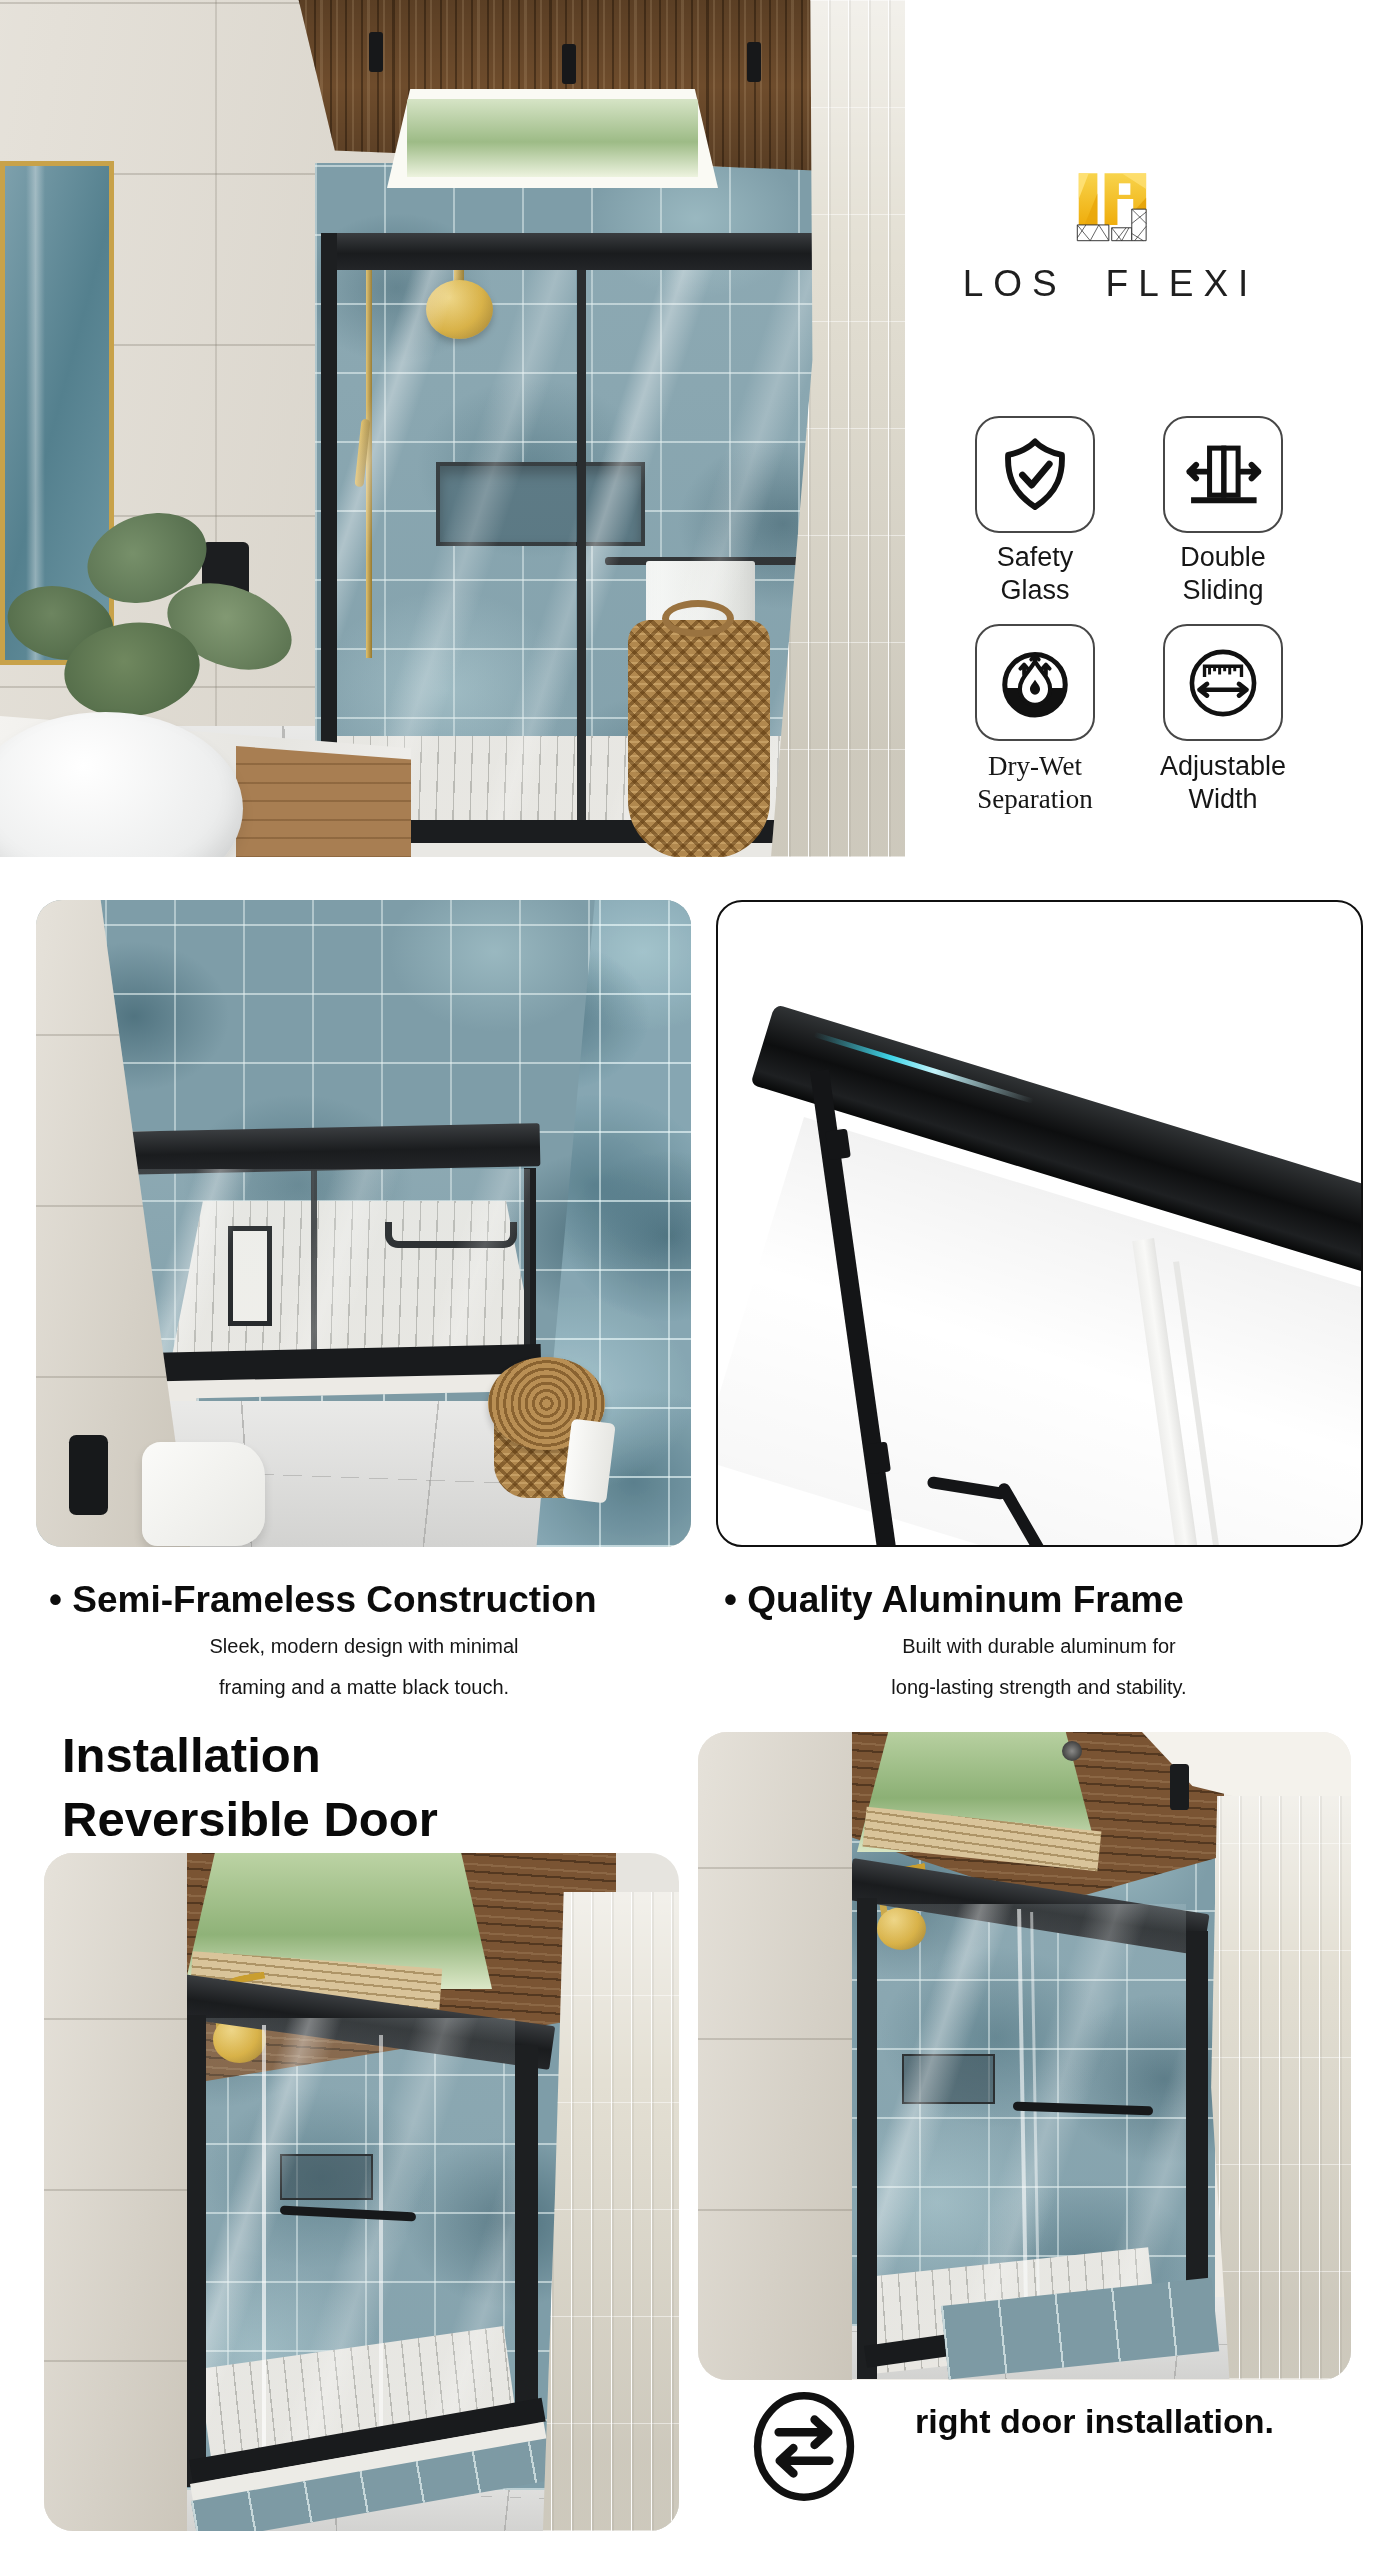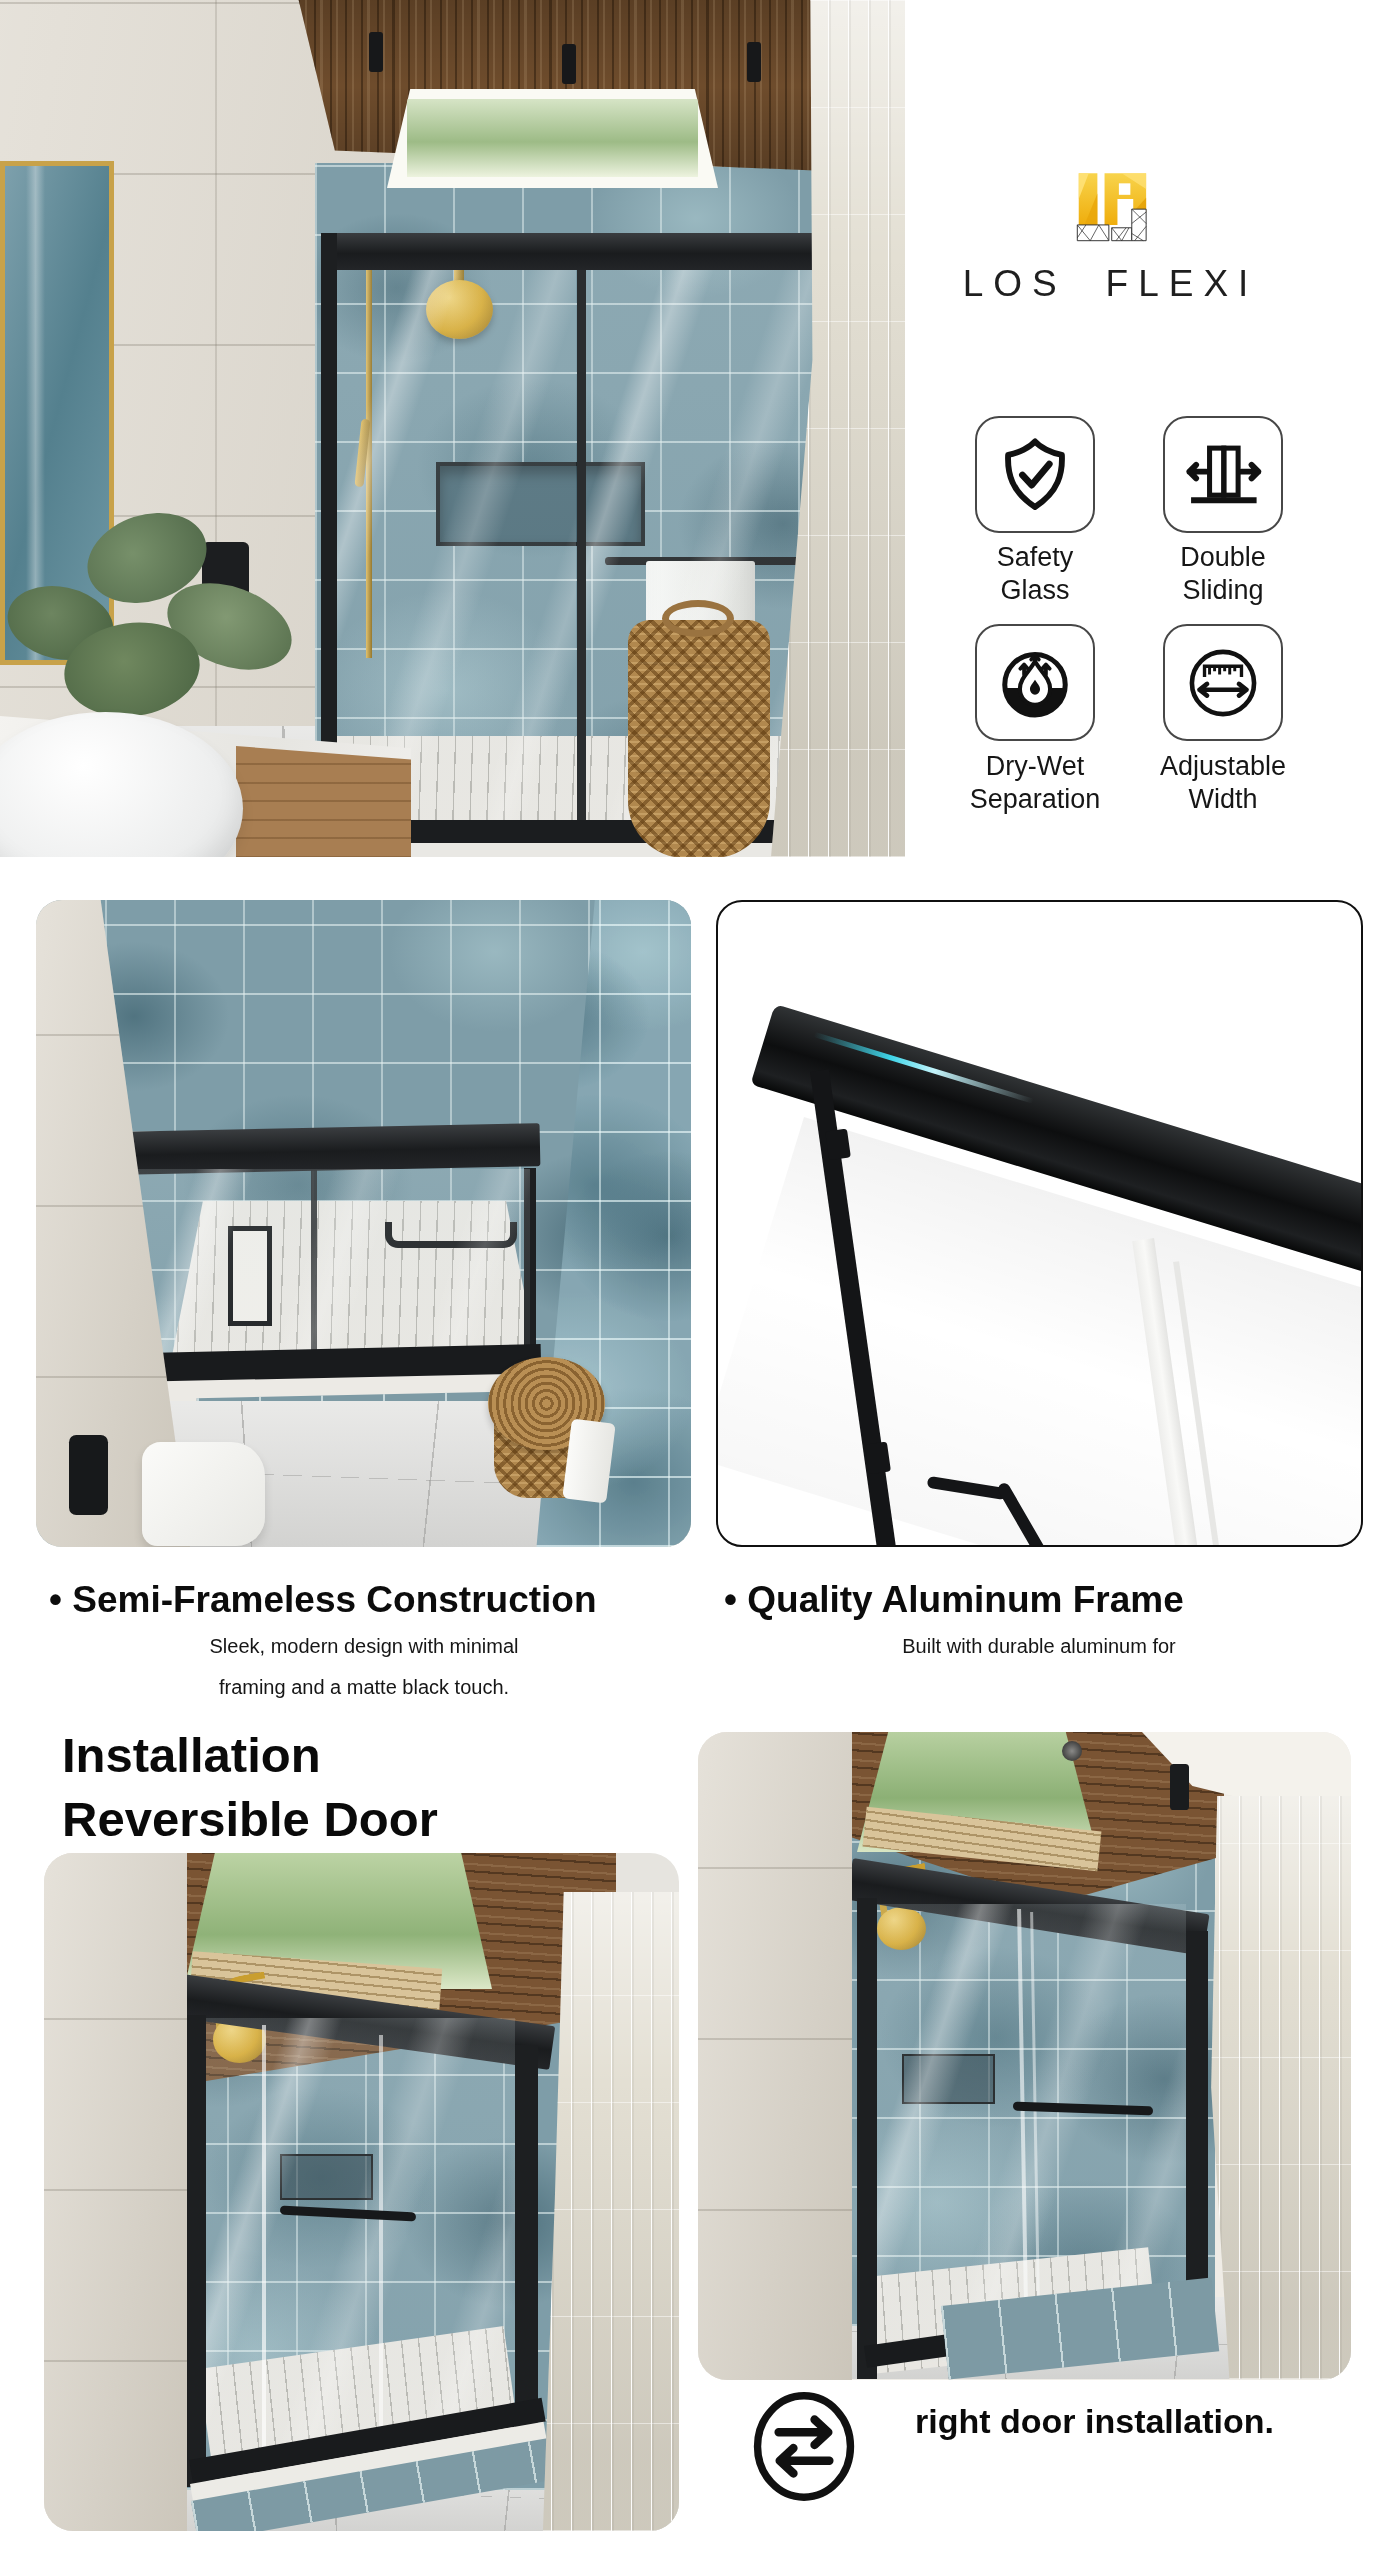--- a/index.html
+++ b/index.html
@@ -183,21 +183,21 @@
   </svg>
 </div>
 <div class="abs featlabel" style="left:935px;top:541px;width:200px;">
   <div>Safety</div>
     <div>Glass</div>
 </div>
 <div class="abs featlabel" style="left:1123px;top:541px;width:200px;">
   <div>Double</div>
     <div>Sliding</div>
 </div>
-<div class="abs featlabel" style="left:935px;top:750px;width:200px;">
+<div class="abs featlabel" style="left:935px;top:750px;width:200px;font-family:Liberation Serif, serif;">
   <div>Dry-Wet</div>
     <div>Separation</div>
 </div>
 <div class="abs featlabel" style="left:1123px;top:750px;width:200px;">
   <div>Adjustable</div>
     <div>Width</div>
 </div>
 
 <div class="photo tealtile" style="left:36px;top:900px;width:655px;height:647px;border-radius:26px;">
   <div class="abs slats" style="left:129px;top:301px;width:379px;height:190px;clip-path:polygon(10% 0,90% 0,100% 100%,0 100%);"></div>
@@ -240,20 +240,21 @@
 </div>
 <div class="abs hl-desc" style="left:49px;top:1626px;width:630px;">
   <div>Sleek, modern design with minimal</div>
     <div>framing and a matte black touch.</div>
 </div>
 <div class="abs hl-title" style="left:724px;top:1571px;width:630px;">
   <span>•</span>&nbsp;<span>Quality Aluminum Frame</span>
 </div>
 <div class="abs hl-desc" style="left:724px;top:1626px;width:630px;">
   <div>Built with durable aluminum for</div>
+    <div>long-lasting strength and stability.</div>
 </div>
 
 <div class="abs bighead" style="left:62px;top:1723px;width:544px;">
   <div>Installation</div>
   <div>Reversible Door</div>
 </div>
 
 <div class="photo" style="left:44px;top:1853px;width:635px;height:678px;border-radius:29px;background:#E6E4DF;">
   <div class="abs floorbig" style="left:129px;top:601px;width:507px;height:77px;"></div>
   <div class="abs tealtile" style="left:114px;top:79px;width:408px;height:558px;"></div>

